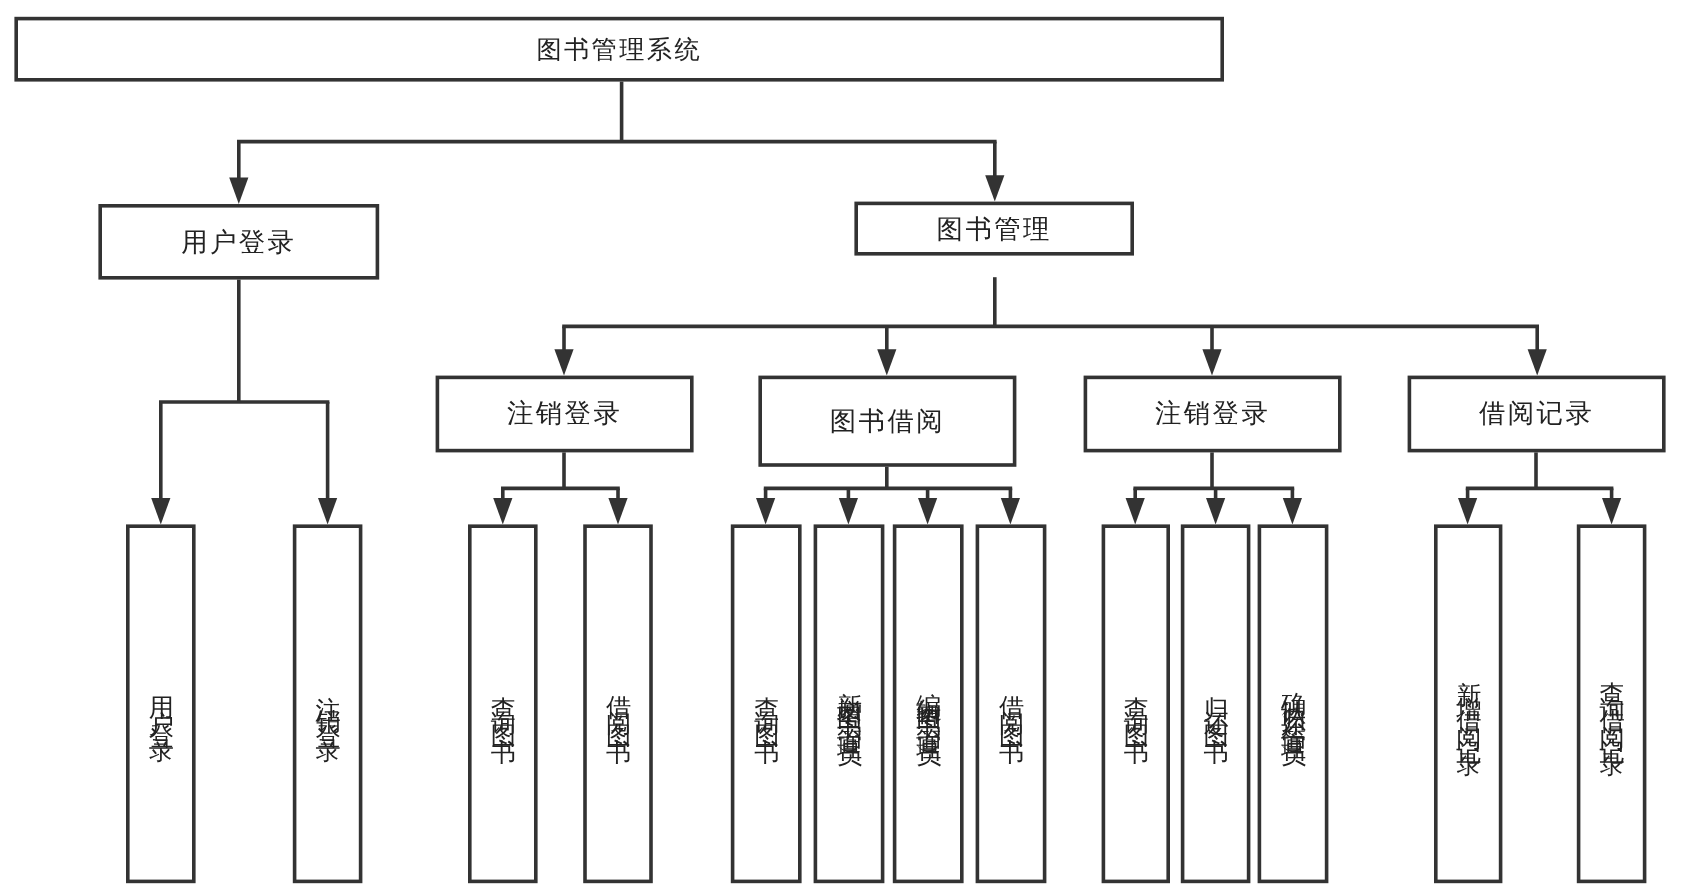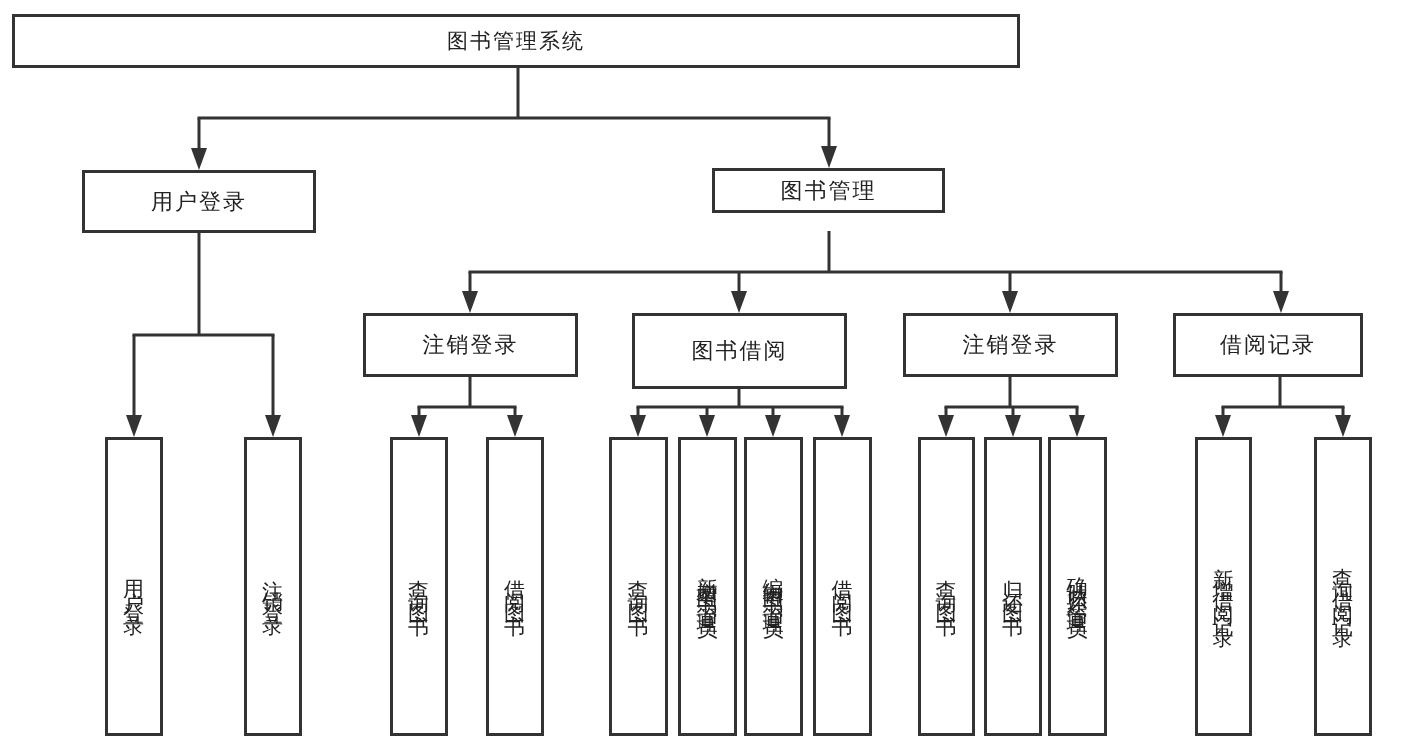--- a/index.html
+++ b/index.html
@@ -123,21 +123,21 @@
       </div>
       <div class="node h" style="left: 363px; top: 313px; width: 215px; height: 64px;">
         <span>注销登录</span>
       </div>
       <div class="node h" style="left: 632px; top: 313px; width: 215px; height: 76px;">
         <span>图书借阅</span>
       </div>
       <div class="node h" style="left: 903px; top: 313px; width: 215px; height: 64px;">
         <span>注销登录</span>
       </div>
-      <div class="node h" style="left: 1173px; top: 313px; width: 190px; height: 64px;">
+      <div class="node h" style="left: 1173px; top: 313px; width: 215px; height: 64px;">
         <span>借阅记录</span>
       </div>
       <div class="node v" style="left: 105px; top: 437px; width: 58px; height: 299px;">
         <span>用户登录</span>
       </div>
       <div class="node v" style="left: 244px; top: 437px; width: 58px; height: 299px;">
         <span>注销登录</span>
       </div>
       <div class="node v" style="left: 390px; top: 437px; width: 58px; height: 299px;">
         <span>查询图书</span>

